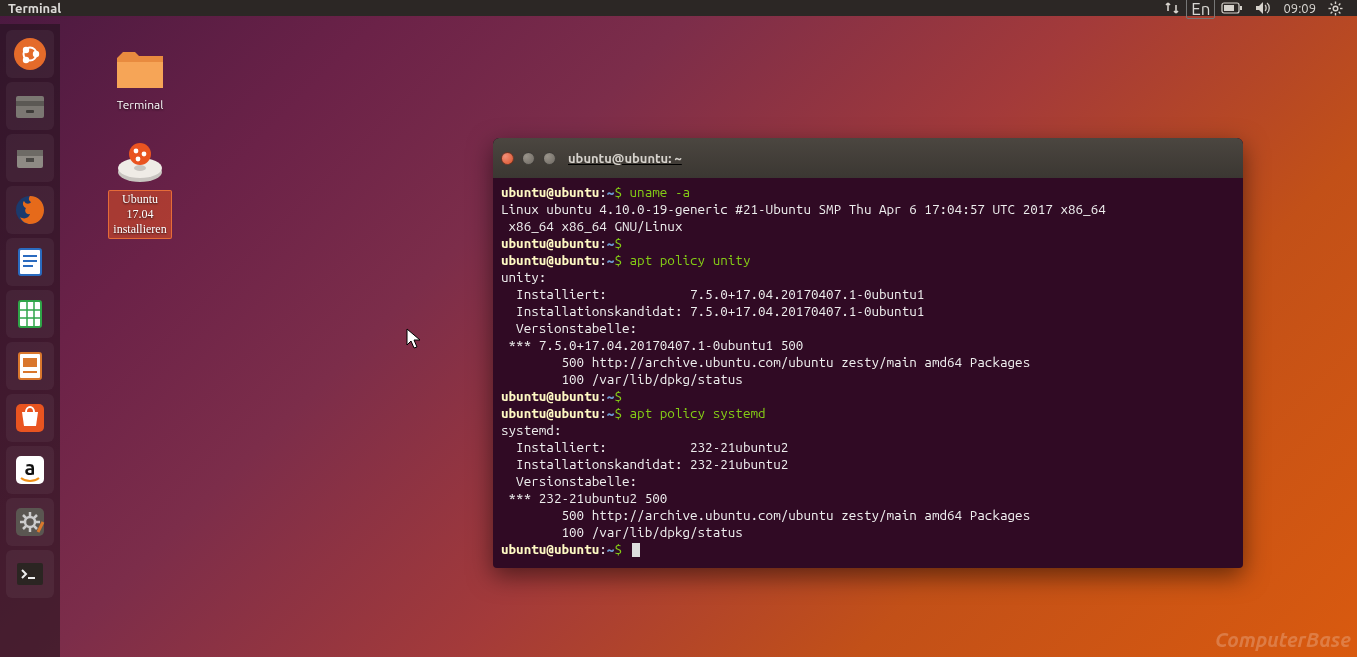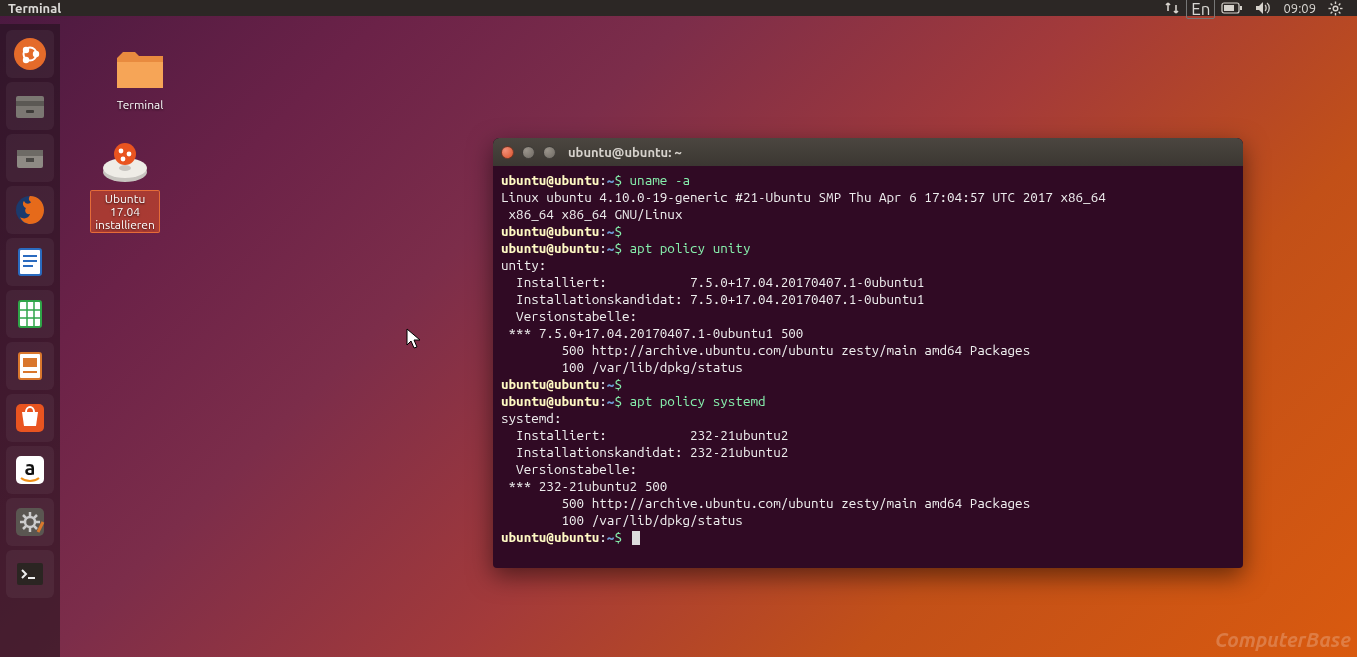--- a/index.html
+++ b/index.html
@@ -42,37 +42,38 @@
 }
 .desktop-icon.selected .label { background: rgba(233,84,32,0.5); border:1px solid rgba(255,130,60,0.7); border-radius:2px; padding:1px 4px; display:inline-block; }
 
 
 .terminal {
   position:absolute; left:493px; top:138px; width:750px; height:430px;
   background:#300a24; border-radius:6px 6px 4px 4px; box-shadow:0 8px 24px rgba(0,0,0,0.5);
   display:flex; flex-direction:column; overflow:hidden;
 }
 .titlebar {
-  height:28px; background:linear-gradient(#4b4640,#3b3732);
+  height:40px; background:linear-gradient(#4b4640,#3b3732);
   display:flex; align-items:center; padding:0 8px; gap:8px;
   border-radius:6px 6px 0 0;
+  text-decoration:underline;
 }
 .win-btn { width:13px; height:13px; border-radius:50%; border:1px solid rgba(0,0,0,0.5); }
 .win-btn.close{background:radial-gradient(circle at 30% 30%, #f39079, #d9532b);}
 .win-btn.min{background:radial-gradient(circle at 30% 30%, #9a948b, #6f6a63);}
 .win-btn.max{background:radial-gradient(circle at 30% 30%, #9a948b, #6f6a63);}
 .titlebar .title { color:#d6d2cc; font-size:13px; font-weight:600; margin-left:4px; }
 .term-body {
   flex:1; padding:6px 8px; font-family:"Ubuntu Mono","DejaVu Sans Mono",monospace;
   font-size:13.5px; line-height:17px; color:#eee; white-space:pre; overflow:hidden;
 }
 .p-user{color:#fef9c3; font-weight:bold;}
 .p-colon{color:#eee;}
 .p-path{color:#6ea0d6; font-weight:bold;}
-.p-cmd{color:#86efac;}
+.p-cmd{color:#84cc16;}
 .cursor{display:inline-block; width:8px; height:14px; background:#ddd; vertical-align:text-bottom; margin-left:2px;}
 
 
 .mouse {
   position:absolute; left:406px; top:328px;
 }
 .watermark{
   position:absolute; right:6px; bottom:6px; color:rgba(255,255,255,0.22);
   font-size:20px; font-style:italic; font-weight:600;
 }
@@ -209,21 +210,21 @@
 <div class="desktop-icon" style="left:85px; top:48px;">
   <div class="icon-box">
     <svg width="52" height="46" viewBox="0 0 52 46">
         <path d="M3 10l6-6h12l4 4h24v32H3z" fill="#e88b3f"></path>
         <path d="M3 14h46v26H3z" fill="#f6a557"></path>
       </svg>
   </div>
   <span class="label">Terminal</span>
 </div>
 
-<div class="desktop-icon selected" style="left:70px; top:140px;">
+<div class="desktop-icon selected" style="left:85px; top:140px;font-family:Liberation Serif, serif;">
   <div class="icon-box">
     <svg width="52" height="46" viewBox="0 0 52 46">
         <ellipse cx="26" cy="32" rx="22" ry="10" fill="#c8c5c0"></ellipse>
         <ellipse cx="26" cy="28" rx="22" ry="10" fill="#efece6"></ellipse>
         <ellipse cx="26" cy="28" rx="6" ry="3" fill="#c8c5c0"></ellipse>
         <circle cx="26" cy="14" r="11" fill="#e95420"></circle>
         <circle cx="22" cy="11" r="2.4" fill="#fff"></circle>
         <circle cx="30" cy="14" r="2.4" fill="#fff"></circle>
         <circle cx="24" cy="19" r="2.4" fill="#fff"></circle>
       </svg>

